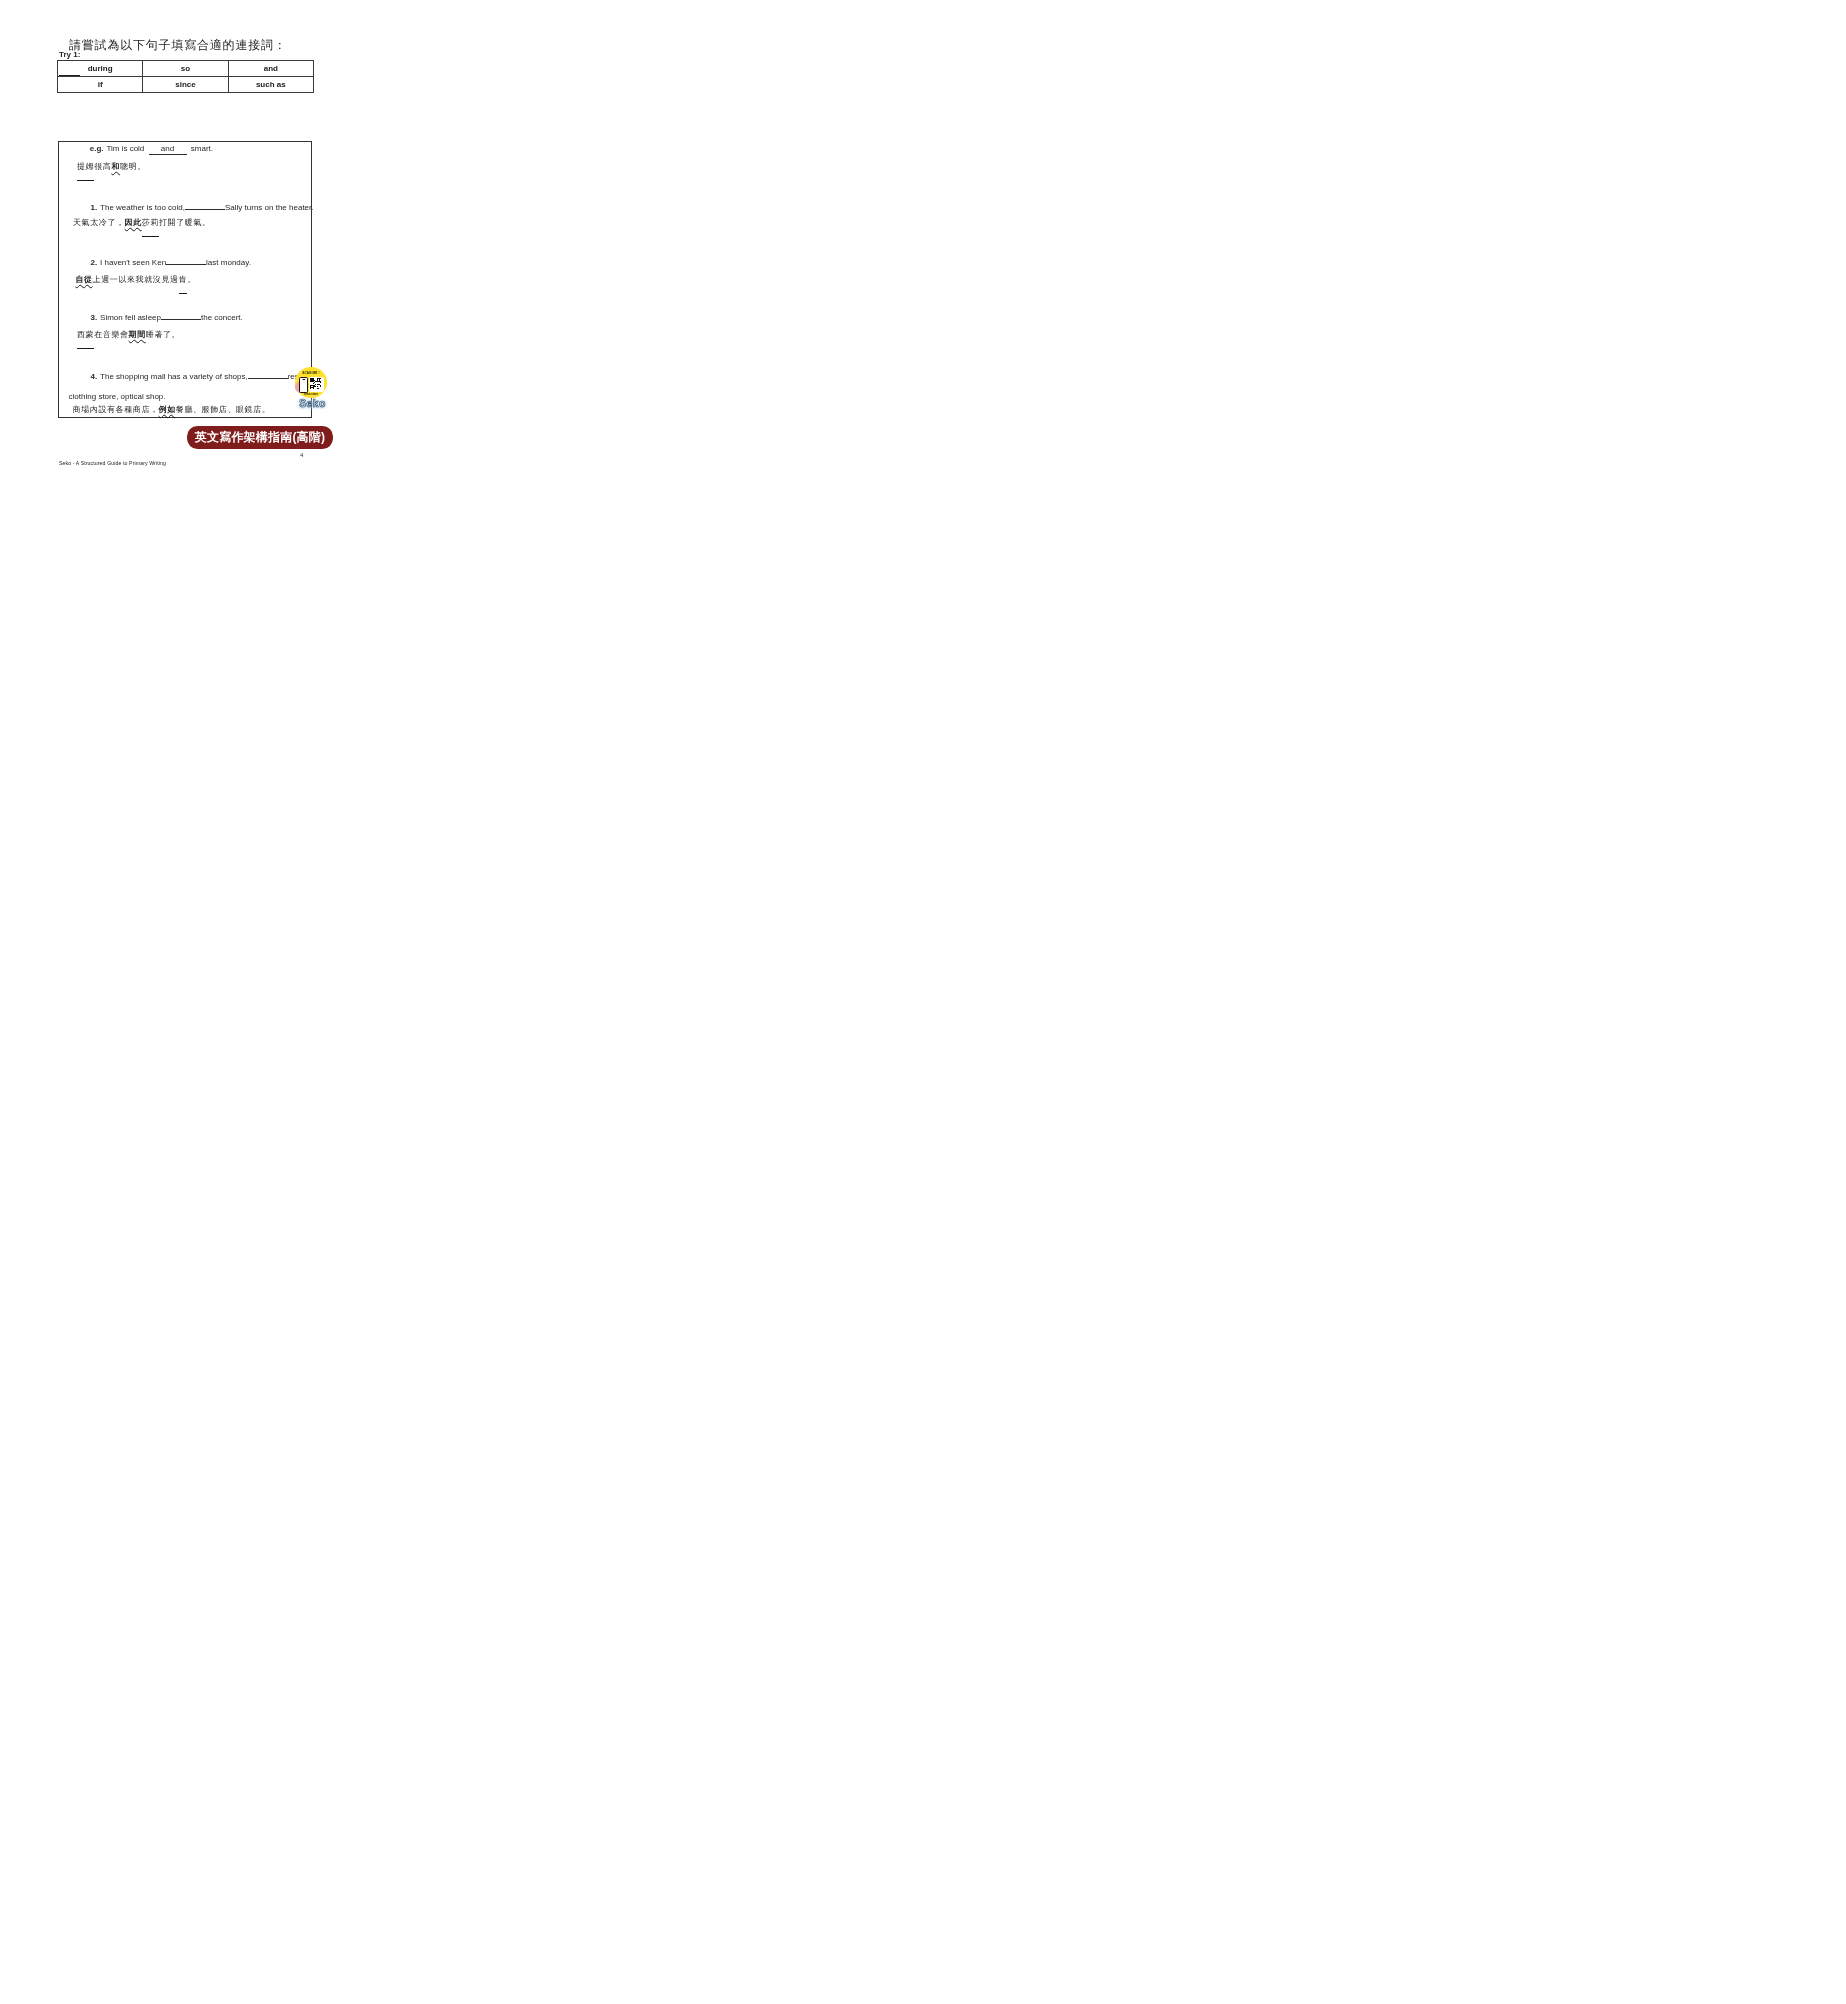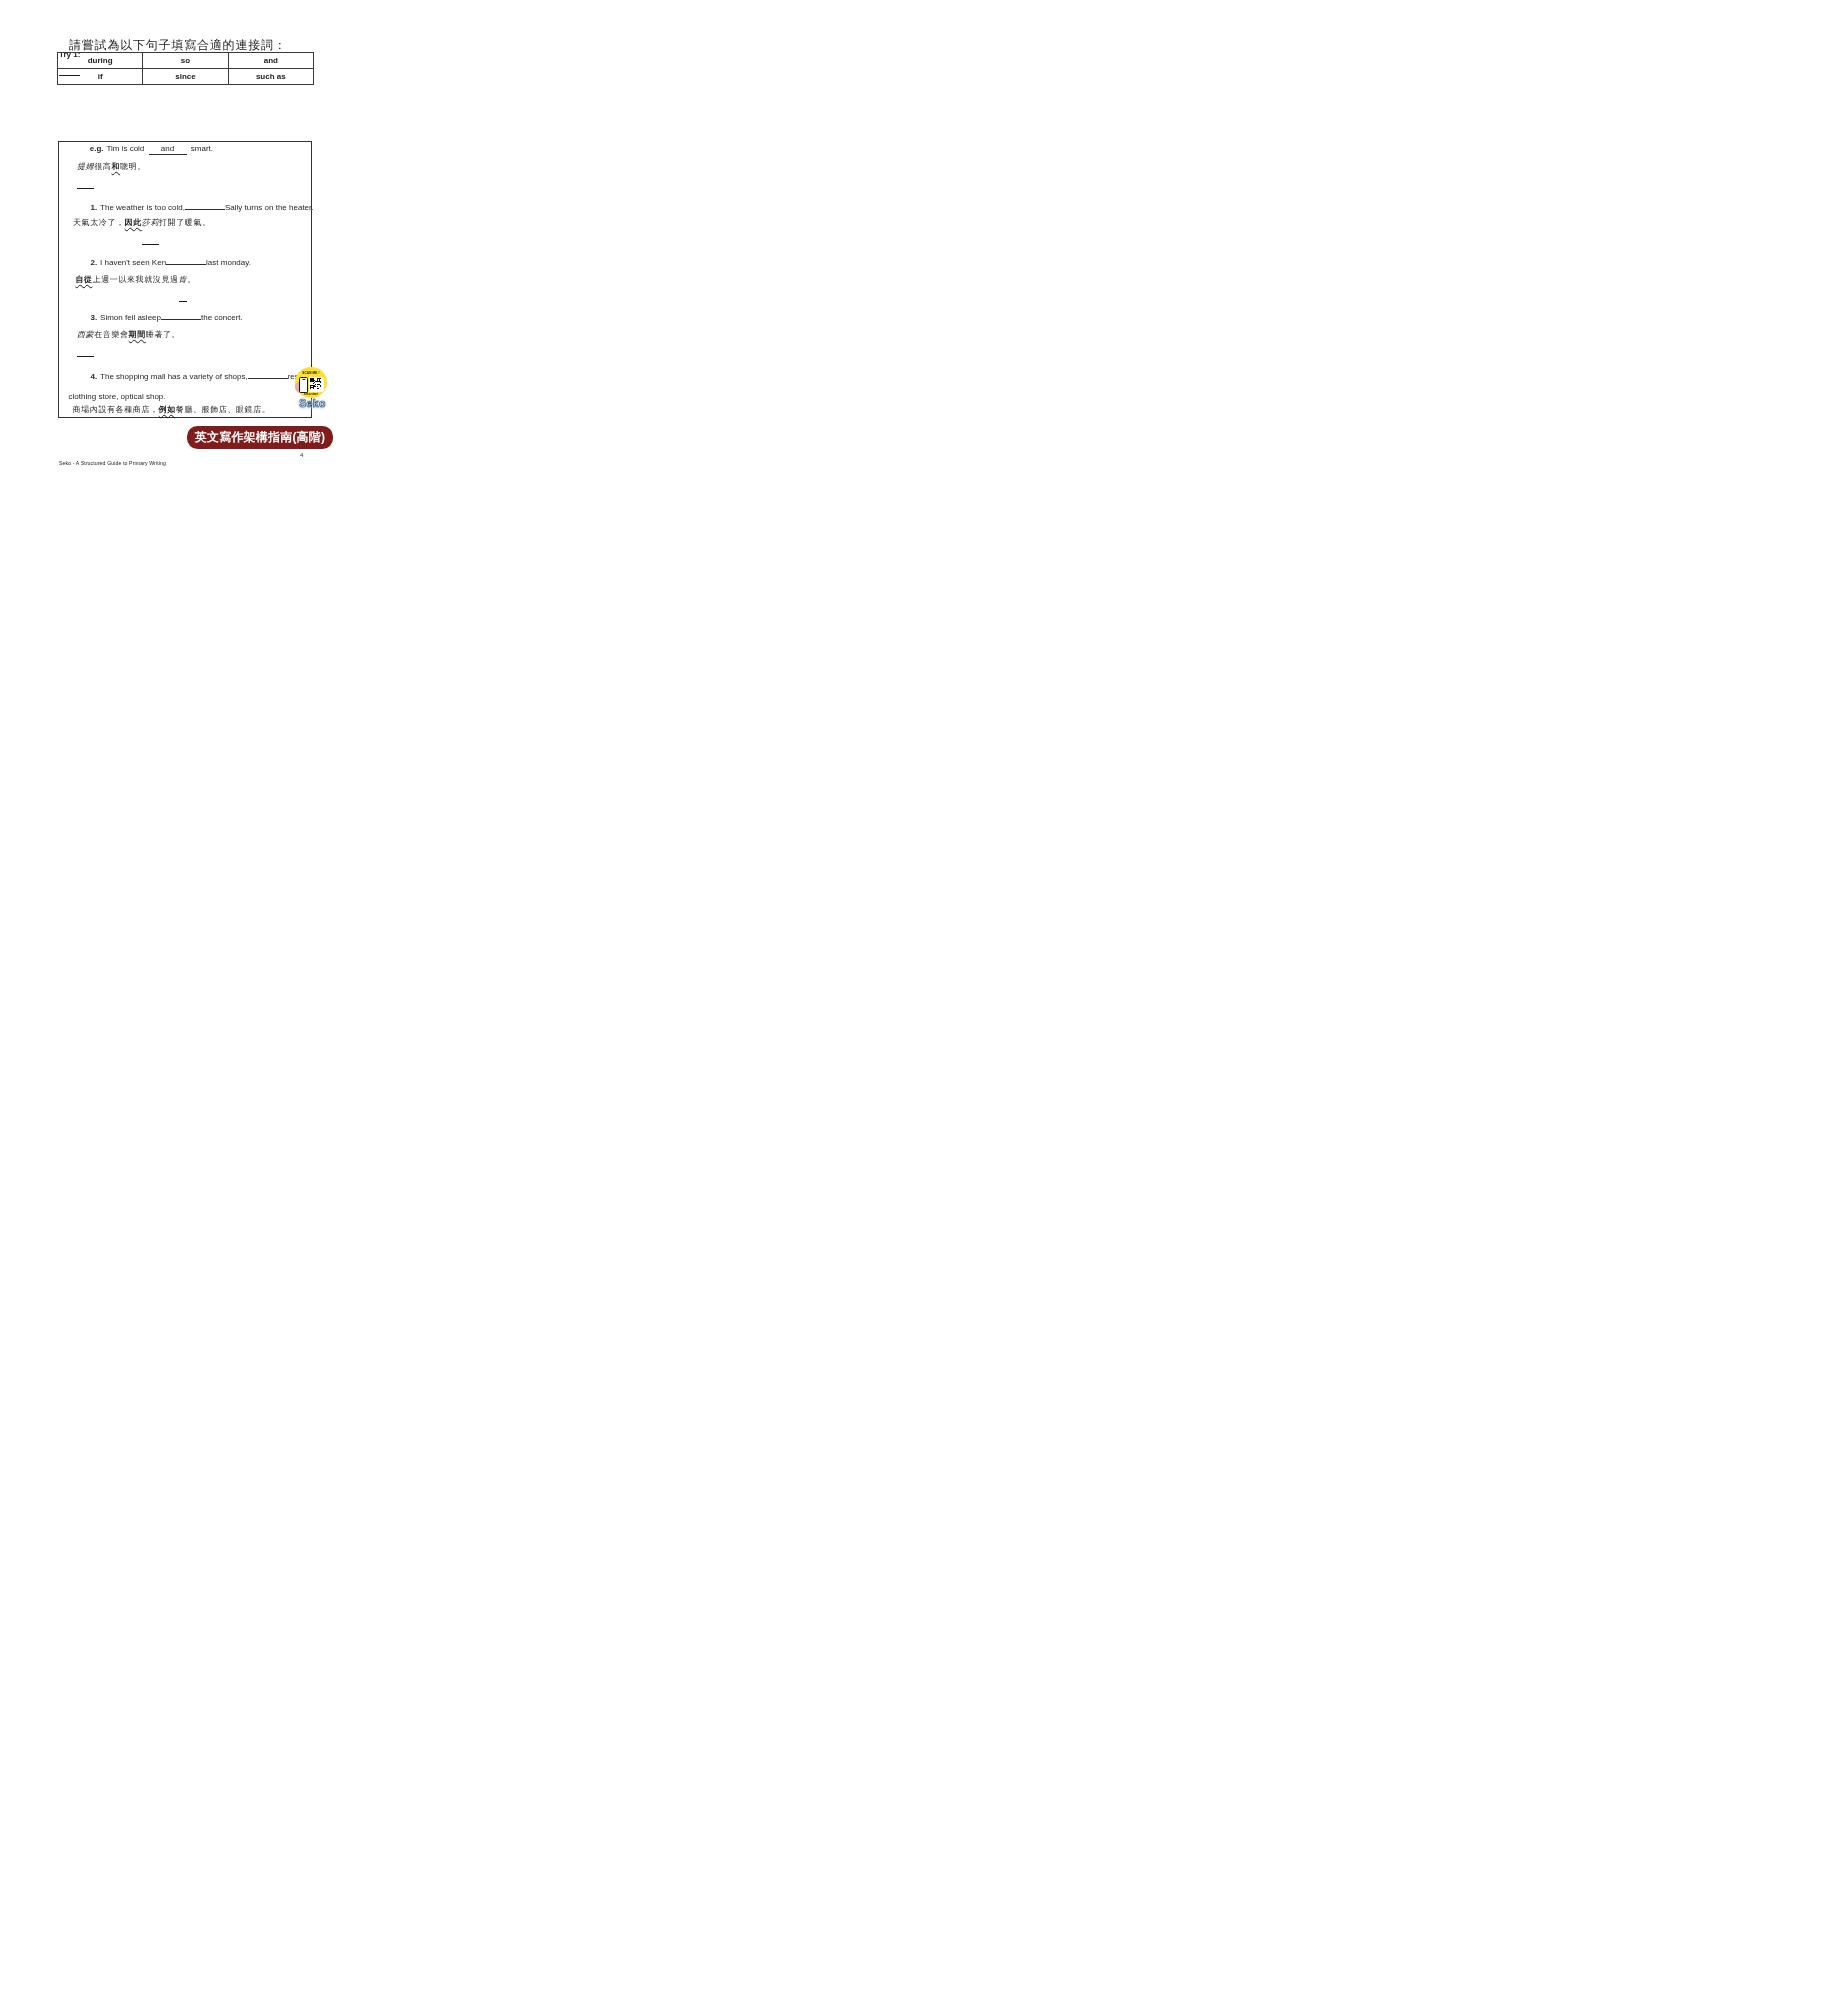--- a/index.html
+++ b/index.html
@@ -10,33 +10,33 @@
 
   
   .instruction{left:69px;top:37px;font-family:Liberation Serif, serif;font-size:12px;
                letter-spacing:0.8px;color:#1c1c1c;white-space:nowrap;}
 
   
   .try-label{left:59px;top:50px;font-size:8px;font-weight:700;
              border-bottom:1.2px solid #222;padding-bottom:16px;}
 
   
-  .word-bank{left:57px;top:52px;width:257px;height:27px;border-collapse:collapse;position:absolute;padding-left:44px;}
+  .word-bank{left:57px;top:60px;width:257px;height:27px;border-collapse:collapse;position:absolute;padding-left:44px;}
   .word-bank td{border:1px solid #3a3a3a;text-align:center;vertical-align:middle;
                 font-size:8px;font-weight:700;color:#222;width:33.33%;height:13.2px;}
 
   
   .exercise-box{left:58px;top:141px;width:252px;height:275px;border:1px solid #333;}
   .bline{position:absolute;white-space:nowrap;font-size:8px;color:#282828;line-height:1.2;}
   .trans{font-family:"DejaVu Serif",serif;letter-spacing:0.6px;color:#1e1e1e;}
   .num{font-weight:700;margin-right:2.8px;padding-left:30px;}
   .blank{display:inline-block;width:40px;height:1.05em;border-bottom:1.6px solid #2e2e2e;
          vertical-align:baseline;}
   .blank.eg{width:38px;height:auto;text-align:center;margin:0 2px;font-size:8px;}
-  .underline{border-bottom:1.2px solid #1b1b1b;padding-bottom:17px;font-style:italic;}
+  .underline{border-bottom:1.2px solid #1b1b1b;padding-bottom:9px;}
   .bold-wavy{font-weight:700;text-decoration:underline wavy 0.6px #1b1b1b;text-underline-offset:2px;}
 
   
   .scan-badge{left:295px;top:367px;width:32px;height:31px;border-radius:50%;z-index:5;}
   .scan-label{position:absolute;top:4.4px;left:0;width:100%;text-align:center;
               font-size:3px;font-weight:800;letter-spacing:0.2px;color:#111;}
   .hand{position:absolute;left:0.4px;top:15.2px;width:9.6px;height:10.8px;
         border-radius:55% 45% 40% 60%;transform:rotate(-18deg);}
   .phone{position:absolute;left:4.4px;top:10.4px;width:6.8px;height:13.2px;background:#fff;
          border:0.8px solid #161616;border-radius:1.6px;}

